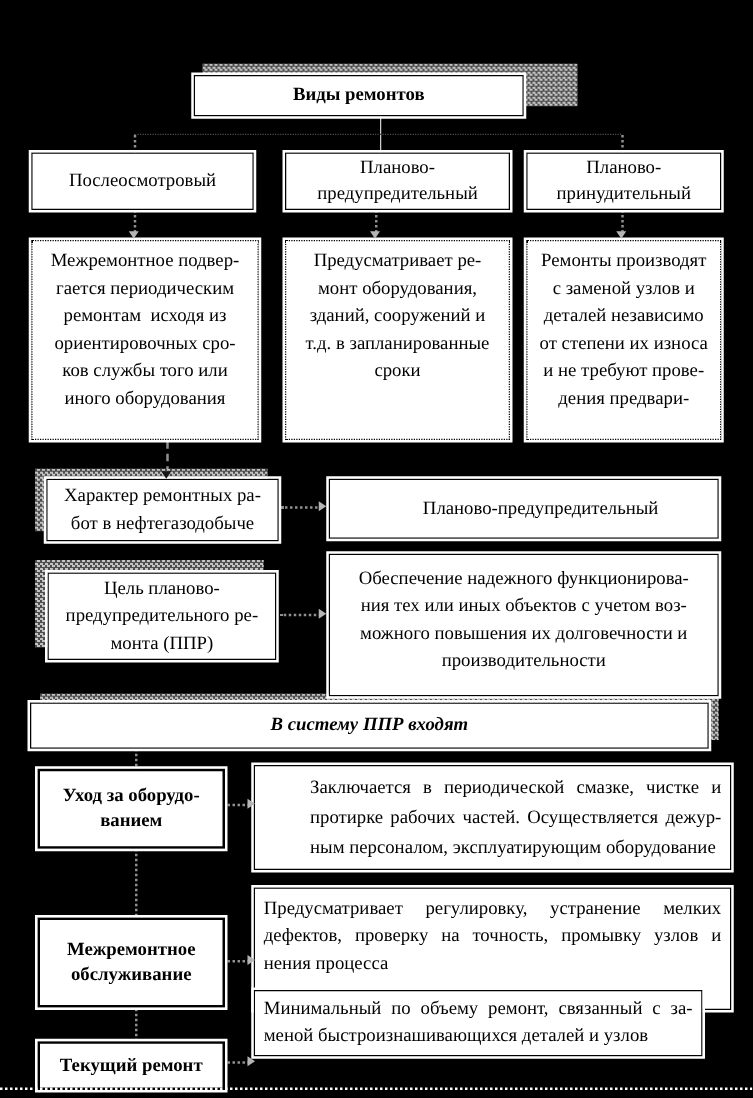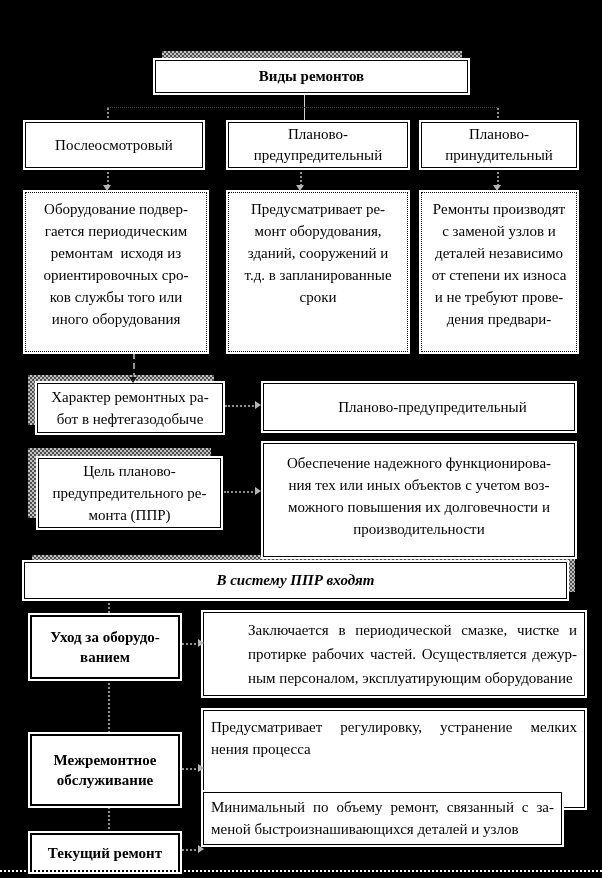--- a/index.html
+++ b/index.html
@@ -41,21 +41,21 @@
   .ah-dark{border-top-color:#161616;}
   .edge{position:absolute;height:0;border-top:2px dotted #fff;z-index:4;}
 </style>
 </head>
 <body>
 
 <div id="canvas">
 
 
   <div class="shadow" style="left:162px;top:51px;width:300px;height:34px;"></div>
-  <div class="box vcenter center" style="left:155px;top:60px;width:313px;height:33px;font-weight:bold;">Виды ремонтов</div>
+  <div class="box vcenter center" style="left:155px;top:60px;width:264px;height:33px;font-weight:bold;">Виды ремонтов</div>
 
   <div class="vsolid" style="left:304px;top:93px;height:29px;"></div>
   <div class="hfaint" style="left:107px;top:107px;width:390px;"></div>
   <div class="vline" style="left:107px;top:108px;height:14px;"></div>
   <div class="vline" style="left:497px;top:108px;height:14px;"></div>
 
   <div class="box hdr vcenter center" style="left:25px;top:122px;width:178px;height:46px;">
       <div class="ln ln-last">Послеосмотровый</div>
     </div>
   <div class="box hdr vcenter center" style="left:228px;top:122px;width:180px;height:46px;">
@@ -68,21 +68,21 @@
     </div>
 
   <div class="vline" style="left:107px;top:168px;height:18px;"></div>
   <div class="ah-down" style="left:103px;top:185px;"></div>
   <div class="vline" style="left:300px;top:168px;height:18px;"></div>
   <div class="ah-down" style="left:296px;top:185px;"></div>
   <div class="vline" style="left:497px;top:168px;height:18px;"></div>
   <div class="ah-down" style="left:493px;top:185px;"></div>
 
   <div class="box content center" style="left:25px;top:192px;width:182px;height:160px;">
-      <div class="ln">Оборудование подвер-</div>
+      <div class="ln">Межремонтное подвер-</div>
       <div class="ln">гается периодическим</div>
       <div class="ln">ремонтам  исходя из</div>
       <div class="ln">ориентировочных сро-</div>
       <div class="ln">ков службы того или</div>
       <div class="ln ln-last">иного оборудования</div>
     </div>
   <div class="box content center" style="left:228px;top:192px;width:180px;height:160px;">
       <div class="ln">Предусматривает ре-</div>
       <div class="ln">монт оборудования,</div>
       <div class="ln">зданий, сооружений и</div>
@@ -147,20 +147,21 @@
     </div>
 
   <div class="box leftbox vcenter center" style="left:30px;top:734px;width:150px;height:72px;">
       <div class="ln">Межремонтное</div>
       <div class="ln ln-last">обслуживание</div>
     </div>
   <div class="hline" style="left:182px;top:768px;width:18px;"></div>
   <div class="ah-right" style="left:198px;top:764px;"></div>
   <div class="box rbox justify" style="left:203px;top:710px;width:382px;height:98px;">
       <div class="ln">Предусматривает регулировку, устранение мелких</div>
+      <div class="ln">дефектов, проверку на точность, промывку узлов и</div>
       <div class="ln ln-last">нения процесса</div>
     </div>
 
   <div class="box leftbox vcenter center" style="left:30px;top:833px;width:150px;height:39px;">
       <div class="ln ln-last">Текущий ремонт</div>
     </div>
   <div class="hline" style="left:182px;top:849px;width:18px;"></div>
   <div class="ah-right" style="left:198px;top:845px;"></div>
   <div class="box rbox justify" style="left:203px;top:792px;width:359px;height:53px;padding-top:3px;">
       <div class="ln">Минимальный по объему ремонт, связанный с за-</div>

